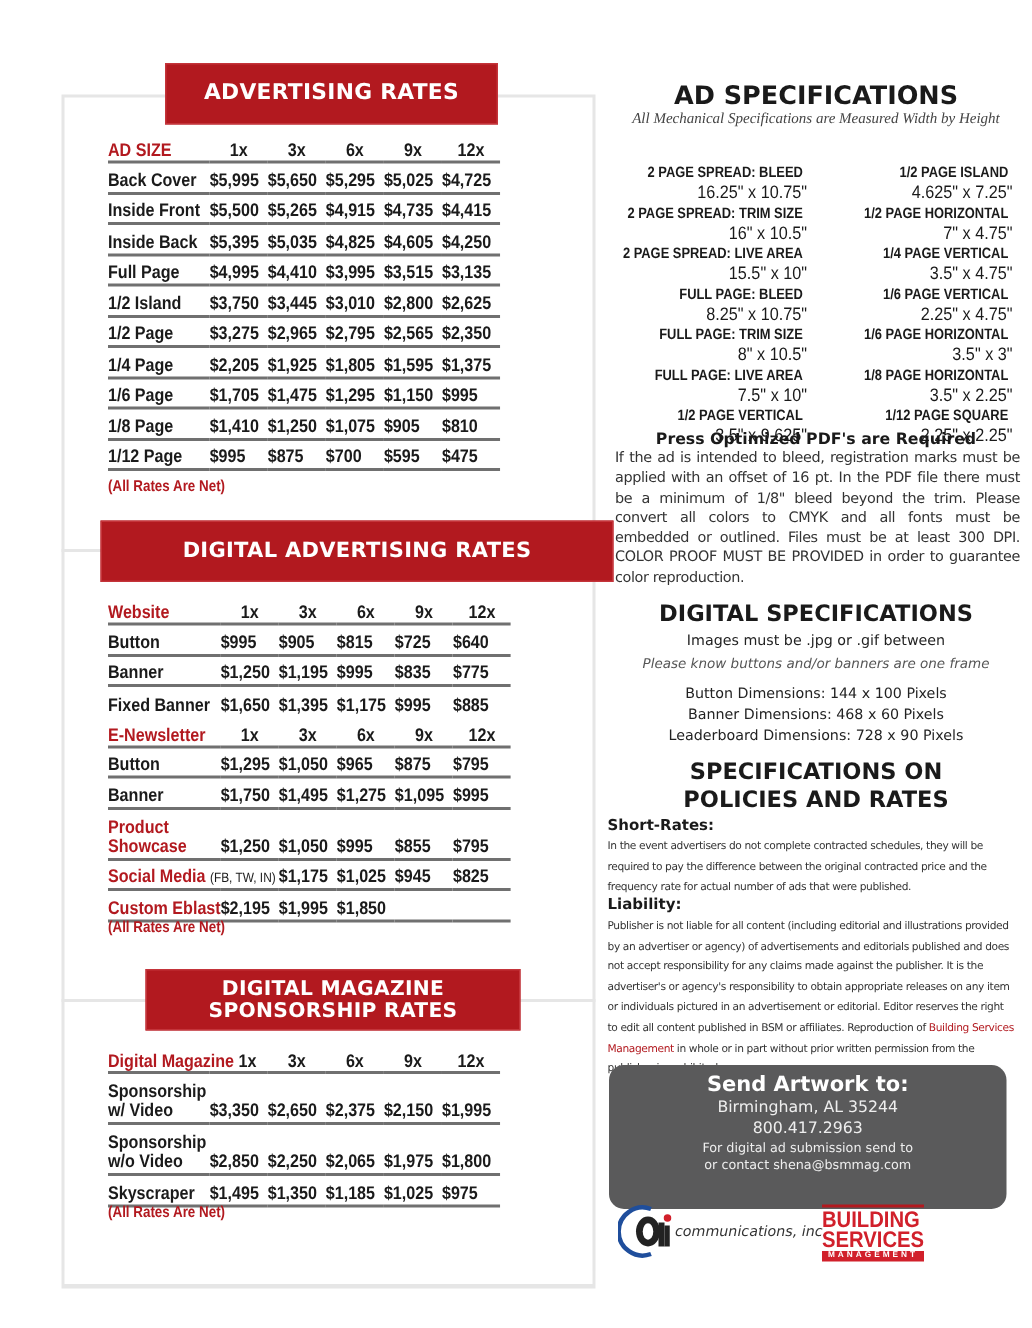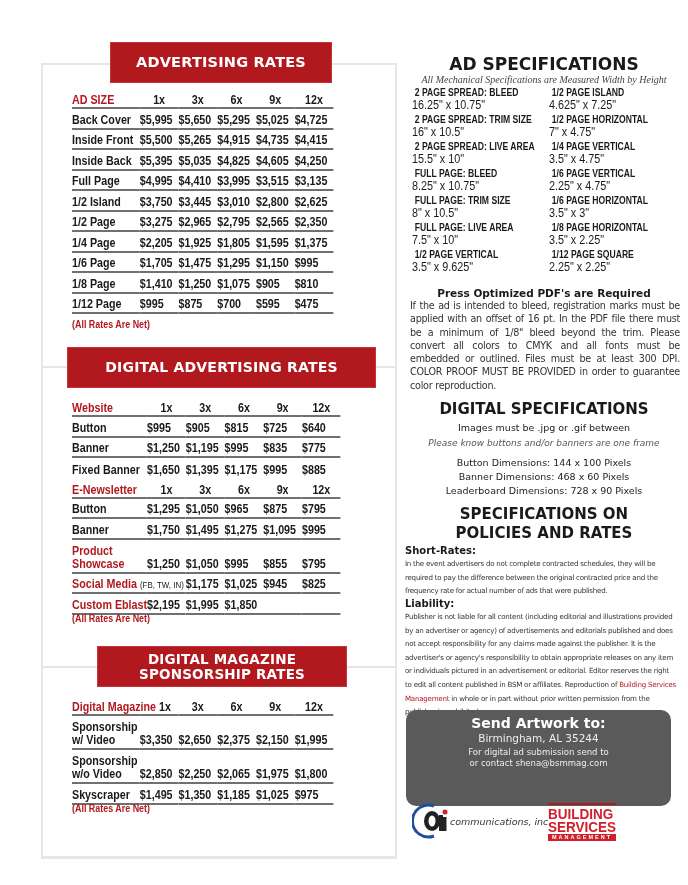--- a/index.html
+++ b/index.html
@@ -51,21 +51,21 @@
   .r-title {
     position: absolute; width: 288px; text-align: center;
     font-family: "DejaVu Sans", sans-serif; font-weight: bold; color: #1a1a1a;
   }
   .r-italic {
     position: absolute; width: 288px; text-align: center;
     font-family: "Liberation Serif", serif; font-style: italic; font-size: 10px; color: #444;
   }
   .specgrid { position: absolute; left: 0; top: 88px; width: 288px; }
   .specitem {
-    position: absolute; width: 140px; text-align: left; line-height: 1.08;
+    position: absolute; width: 140px; text-align: right; line-height: 1.08; margin-top: 23px;
   }
   .specitem .nm { font-family: "Liberation Sans", sans-serif; font-weight: bold; font-size: 10px; display:block; transform: scaleX(0.86); }
   .specitem .dm { font-family: "Liberation Sans", sans-serif; font-size: 12px; display:block; transform: scaleX(0.9); }
 
   .pdf-title {
     position: absolute; width: 288px; text-align: center; top: 287px;
     font-family: "DejaVu Sans", sans-serif; font-weight: bold; font-size: 10.5px;
   }
   .pdf-body {
     position: absolute; left: 10px; top: 299px; width: 270px;
@@ -203,21 +203,21 @@
         <td>$995</td>
         <td>$875</td>
         <td>$700</td>
         <td>$595</td>
         <td>$475</td>
       </tr>
 </tbody>
   </table>
 <div class="net-note" style="left:72px; top:318px;">(All Rates Are Net)</div>
 
-<div class="banner" style="left:67px; top:347px; width:309px; height:41px; font-size:14px;">
+<div class="banner" style="left:67px; top:347px; width:342px; height:41px; font-size:14px;">
   <span>DIGITAL ADVERTISING RATES</span>
 </div>
 
 <table class="rates" style="left:72px; top:396px;">
   <colgroup>
       <col style="width:77px">
       <col style="width:44px">
       <col style="width:44px">
       <col style="width:44px">
       <col style="width:44px">
@@ -439,20 +439,21 @@
   </div>
 
   <div class="pol-head" style="top:545px;">Short-Rates:</div>
   <div class="pol-body" style="top:557px;">In the event advertisers do not complete contracted schedules, they will be required to pay the difference between the original contracted price and the frequency rate for actual number of ads that were published.</div>
   <div class="pol-head" style="top:598px;">Liability:</div>
   <div class="pol-body" style="top:610px;"><span>Publisher is not liable for all content (including editorial and illustrations provided by an advertiser or agency) of advertisements and editorials published and does not accept responsibility for any claims made against the publisher. It is the advertiser's or agency's responsibility to obtain appropriate releases on any item or individuals pictured in an advertisement or editorial.  Editor reserves the right to edit all content published in BSM or affiliates. Reproduction of </span><span class="red">Building Services Management</span><span> in whole or in part without prior written permission from the publisher is prohibited.</span></div>
 
   <div class="send">
     <div class="t">Send Artwork to:</div>
     <div class="a">Birmingham, AL 35244</div>
+    <div class="a">800.417.2963</div>
     <div class="s">For digital ad submission send to</div>
     <div class="s" style="margin-top:0;">or contact shena@bsmmag.com</div>
   </div>
 
   <div class="logo-oti">
     <svg width="135" height="38" viewBox="0 0 135 38">
       <path d="M22 4 A16 16 0 1 0 22 34" fill="none" stroke="#1f4e9c" stroke-width="3"></path>
       <ellipse cx="20" cy="19" rx="8" ry="10" fill="#222"></ellipse>
       <ellipse cx="20" cy="19" rx="3.5" ry="5.5" fill="#fff"></ellipse>
       <rect x="27" y="13" width="4" height="16" fill="#222"></rect>

